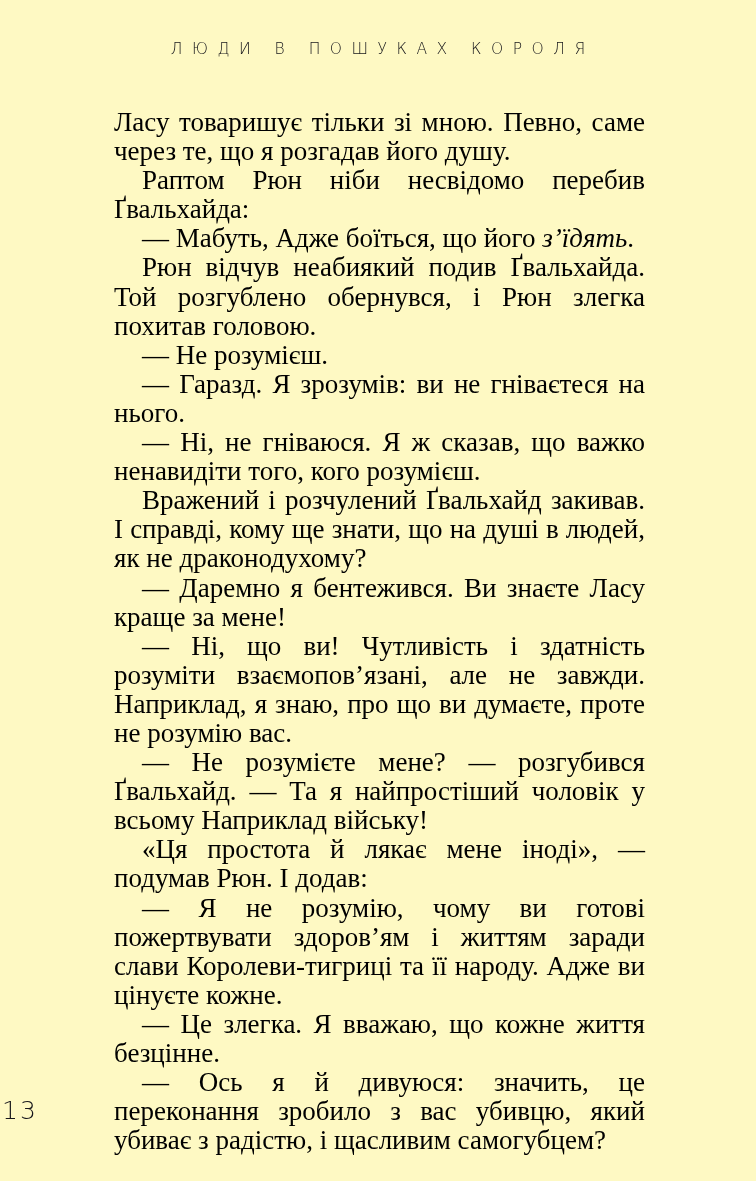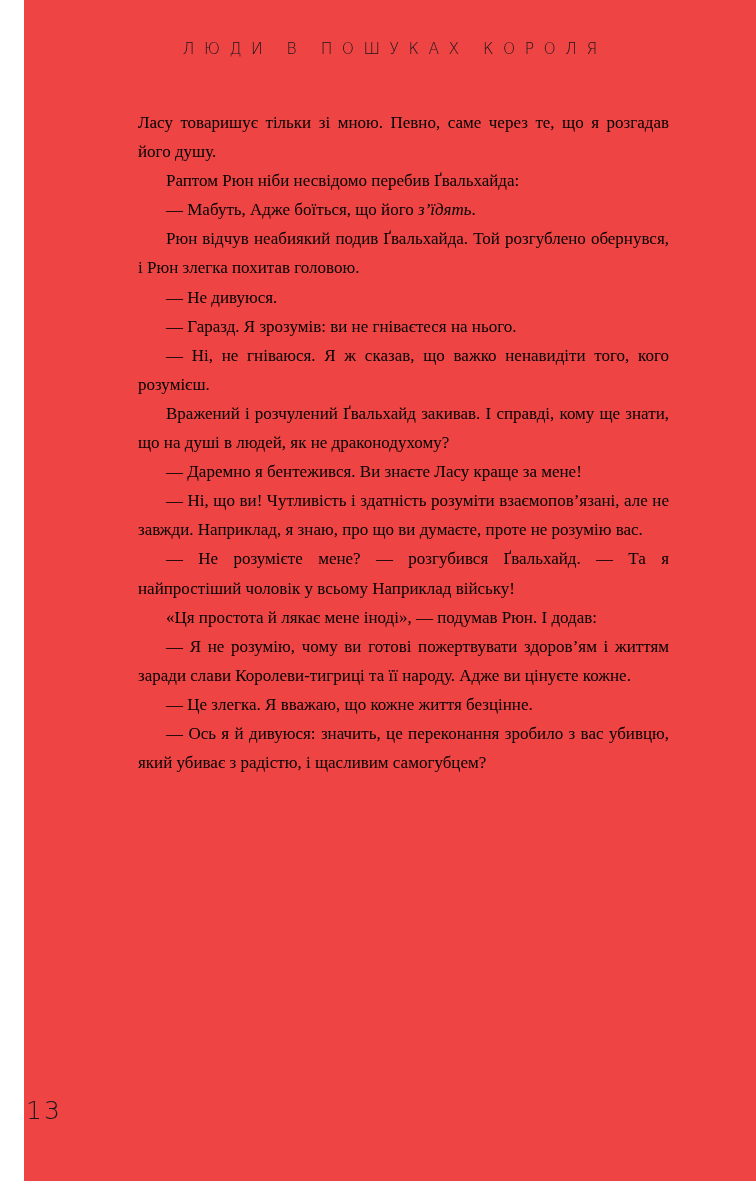--- a/index.html
+++ b/index.html
@@ -13,22 +13,21 @@
     position: relative;
     overflow: hidden;
     font-family: "Liberation Serif", "DejaVu Serif", serif;
     color: #000000;
     -webkit-font-smoothing: antialiased;
   }
 
   .page {
     position: absolute;
     inset: 0;
-    background: #ef4444;
-    margin-left: 24px;
+    background: #fef9c3;
   }
 
   
   .running-head {
     position: absolute;
     top: 42px;
     left: 0;
     right: 0;
     text-align: center;
     font-family: "DejaVu Sans", "Liberation Sans", sans-serif;
@@ -44,21 +43,21 @@
   
   .text-column {
     position: absolute;
     top: 108px;
     left: 114px;
     width: 531px;
   }
 
   p.para {
     margin: 0;
-    font-size: 17px;
+    font-size: 27px;
     line-height: 29.1px;
     text-align: justify;
     text-justify: inter-word;
     text-indent: 28px;
     letter-spacing: 0px;
     word-spacing: 0px;
     hyphens: manual;
     -webkit-hyphens: manual;
   }
 
@@ -103,21 +102,21 @@
 
     <p class="para">
       <span>— Мабуть, Адже боїться, що його </span><em class="it">з’їдять</em><span>.</span>
     </p>
 
     <p class="para">
       <span>Рюн відчув неабиякий подив Ґвальхайда. Той розгублено обернувся, і Рюн злегка похитав головою.</span>
     </p>
 
     <p class="para">
-      <span>— Не дивуюся.</span>
+      <span>— Не розумієш.</span>
     </p>
 
     <p class="para">
       <span>— Гаразд. Я зрозумів: ви не гніваєтеся на нього.</span>
     </p>
 
     <p class="para">
       <span>— Ні, не гніваюся. Я ж сказав, що важко ненавидіти того, кого розумієш.</span>
     </p>
 

